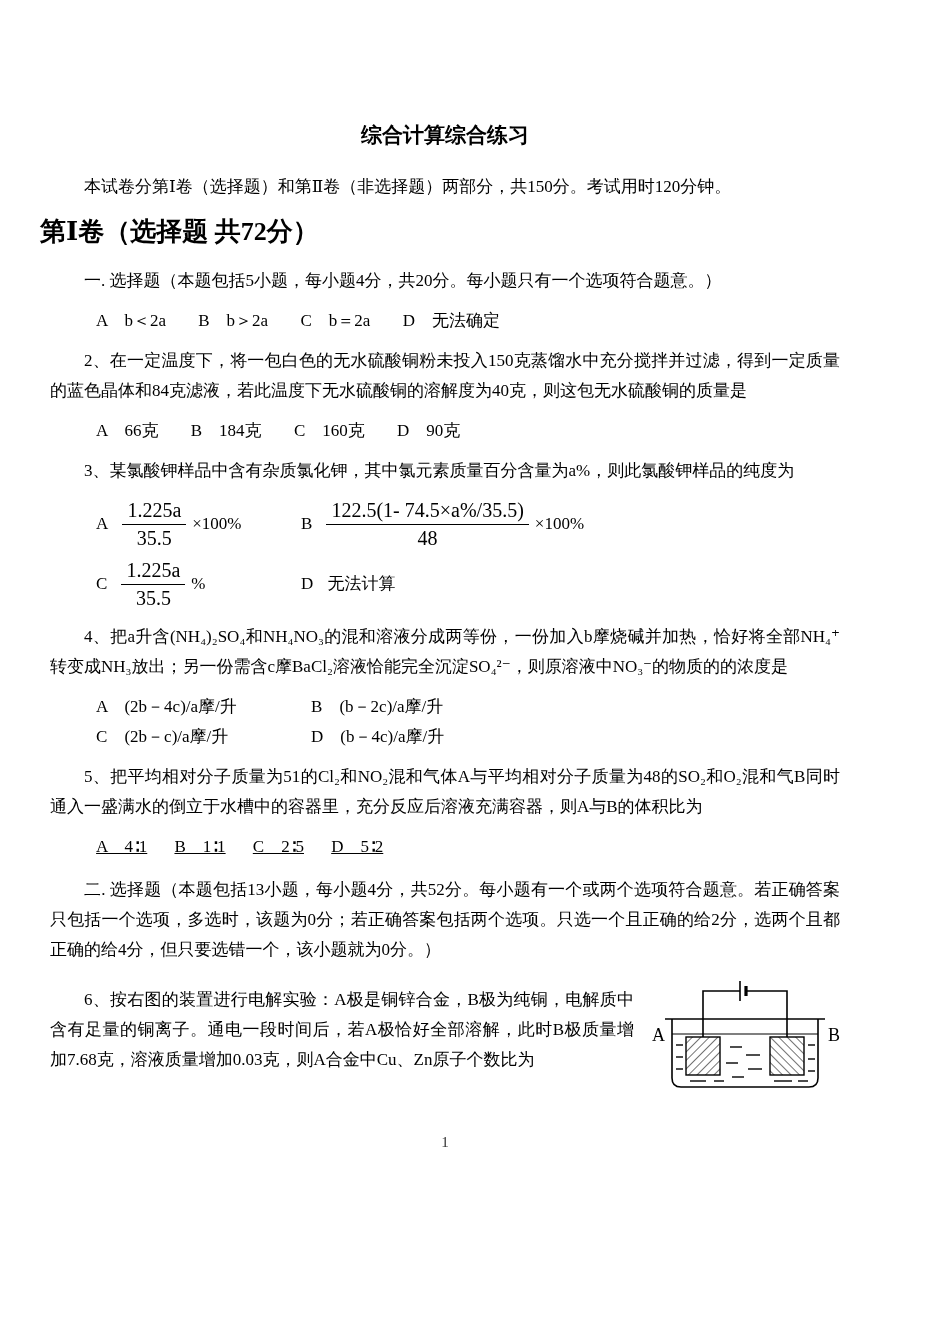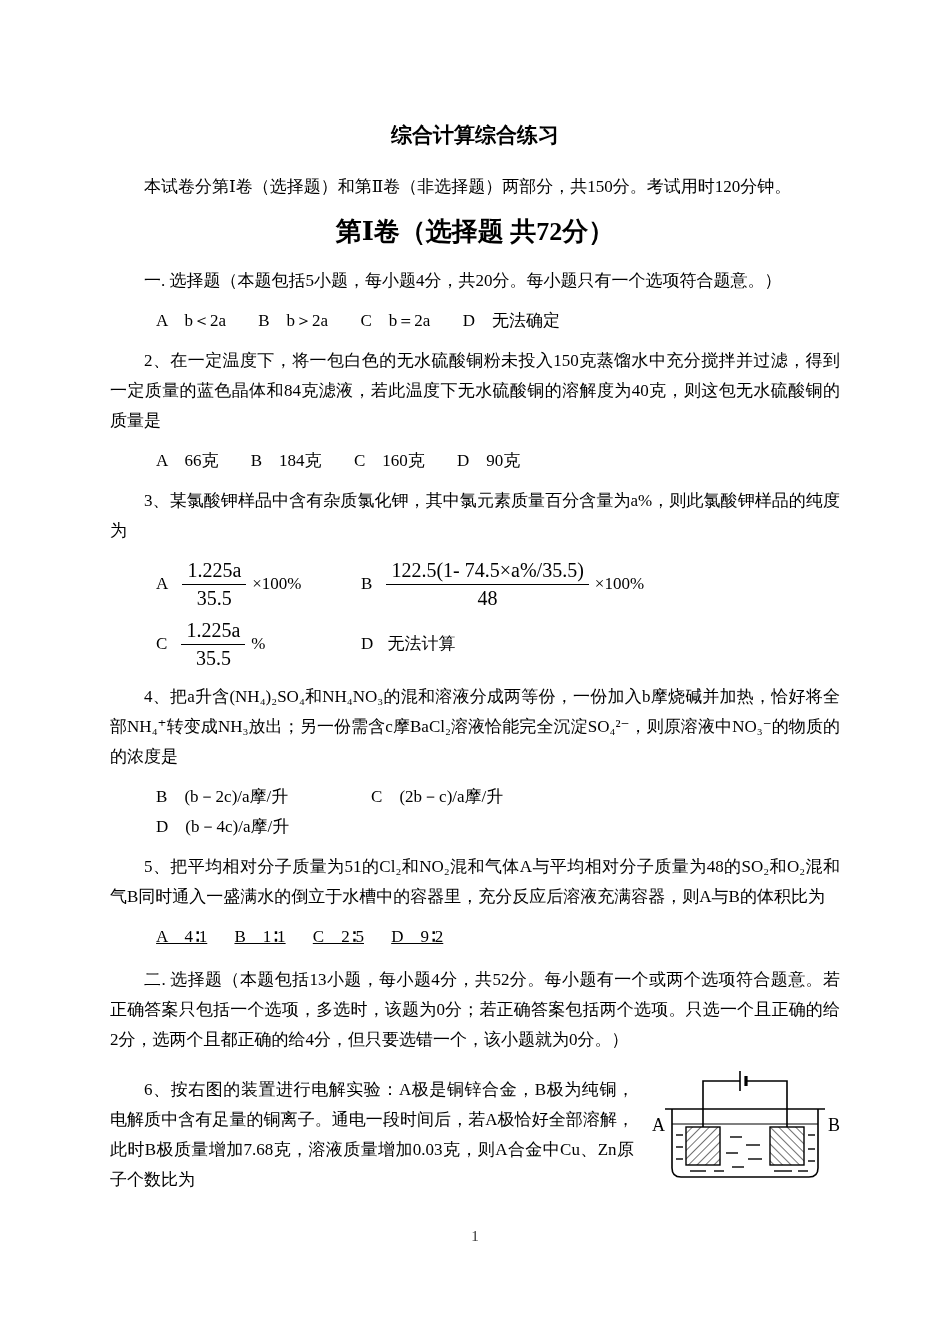--- a/index.html
+++ b/index.html
@@ -6,34 +6,34 @@
   .page {
     width: 950px;
     min-height: 1342px;
     box-sizing: border-box;
     margin: 0 auto;
     background: #ffffff;
     color: #000000;
     font-family: "Liberation Serif", "DejaVu Serif", serif;
     font-size: 17px;
     line-height: 30px;
-    padding: 122px 100px 28px 100px;
+    padding: 122px 100px 28px 40px;
     position: relative;
     border-radius: 8px;
   }
   .doc-title {
     margin: 0 0 24px 0;
     text-align: center;
     font-size: 21px;
     font-weight: bold;
     line-height: 26px;
   }
   .section-heading {
     margin: 13px 0 17px 0;
-    text-align: center;
+    text-align: left;
     font-size: 26px;
     font-weight: bold;
     line-height: 34px;
   }
   .para {
     margin: 10px;
     text-align: justify;
   }
   .indent { text-indent: 2em; }
   .opts {
@@ -152,31 +152,32 @@
       <span class="suffix">%</span>
     </div>
     <div class="frac-opt">
       <span class="opt-label">D</span>
       <span>无法计算</span>
     </div>
   </div>
 
   <p class="para indent">4、把a升含(NH₄)₂SO₄和NH₄NO₃的混和溶液分成两等份，一份加入b摩烧碱并加热，恰好将全部NH₄⁺转变成NH₃放出；另一份需含c摩BaCl₂溶液恰能完全沉淀SO₄²⁻，则原溶液中NO₃⁻的物质的的浓度是</p>
   <div class="opts-grid">
+    <span class="opt">A　(2b－4c)/a摩/升</span>
     <span class="opt">B　(b－2c)/a摩/升</span>
     <span class="opt">C　(2b－c)/a摩/升</span>
     <span class="opt">D　(b－4c)/a摩/升</span>
   </div>
 
   <p class="para indent">5、把平均相对分子质量为51的Cl₂和NO₂混和气体A与平均相对分子质量为48的SO₂和O₂混和气B同时通入一盛满水的倒立于水槽中的容器里，充分反应后溶液充满容器，则A与B的体积比为</p>
   <div class="opts opts-tight q5-opts">
     <span class="opt">A　4∶1</span>
     <span class="opt">B　1∶1</span>
     <span class="opt">C　2∶5</span>
-    <span class="opt">D　9∶2</span>
+    <span class="opt">D　5∶2</span>
   </div>
 
   <p class="para indent gap-before">二. 选择题（本题包括13小题，每小题4分，共52分。每小题有一个或两个选项符合题意。若正确答案只包括一个选项，多选时，该题为0分；若正确答案包括两个选项。只选一个且正确的给2分，选两个且都正确的给4分，但只要选错一个，该小题就为0分。）</p>
 
   <div class="q6-block">
     <div class="diagram-float">
       <svg width="200" height="120" viewBox="0 0 200 120">
         <defs>
           <pattern id="hA" width="6" height="6" patternUnits="userSpaceOnUse" patternTransform="rotate(45)">
             <line x1="0" y1="0" x2="0" y2="6" stroke="#000" stroke-width="1.1"></line>

